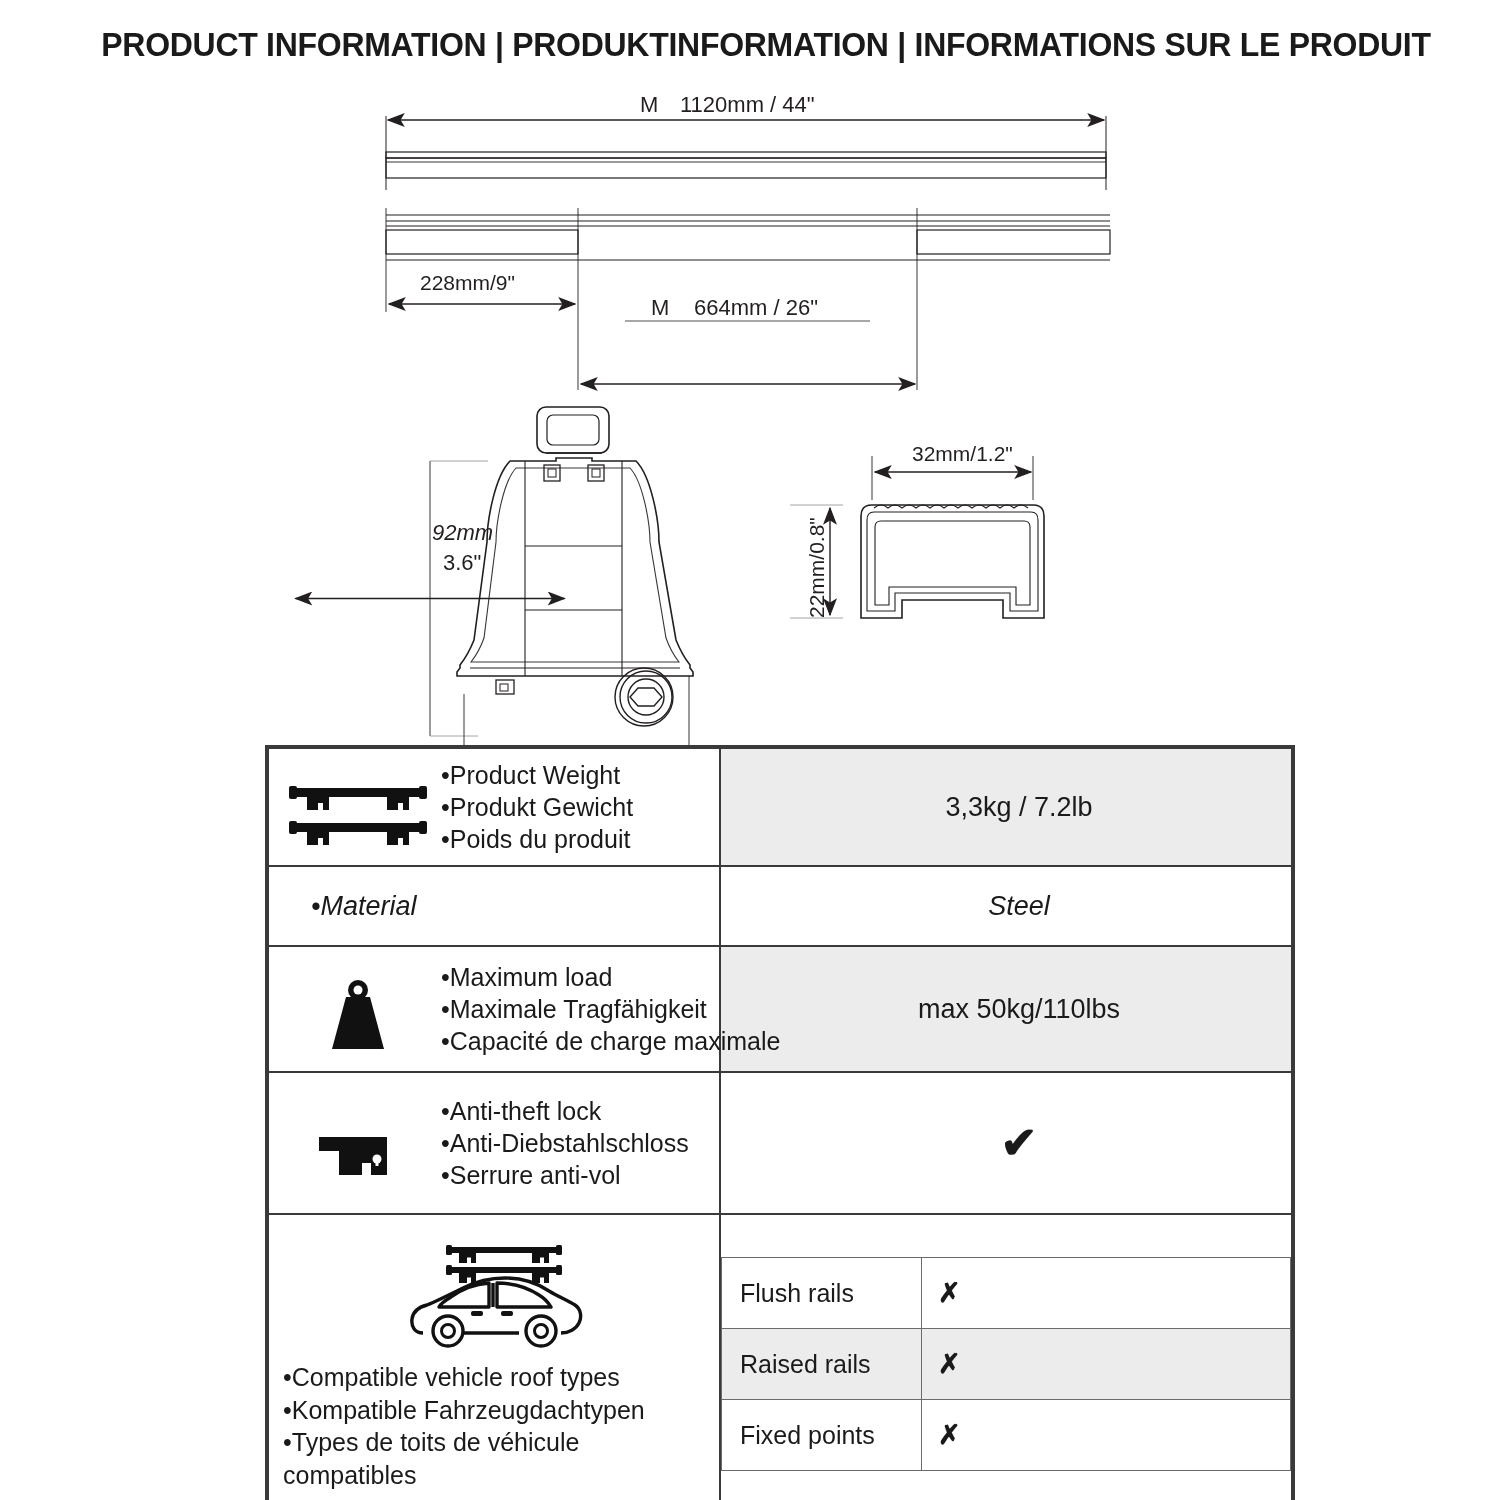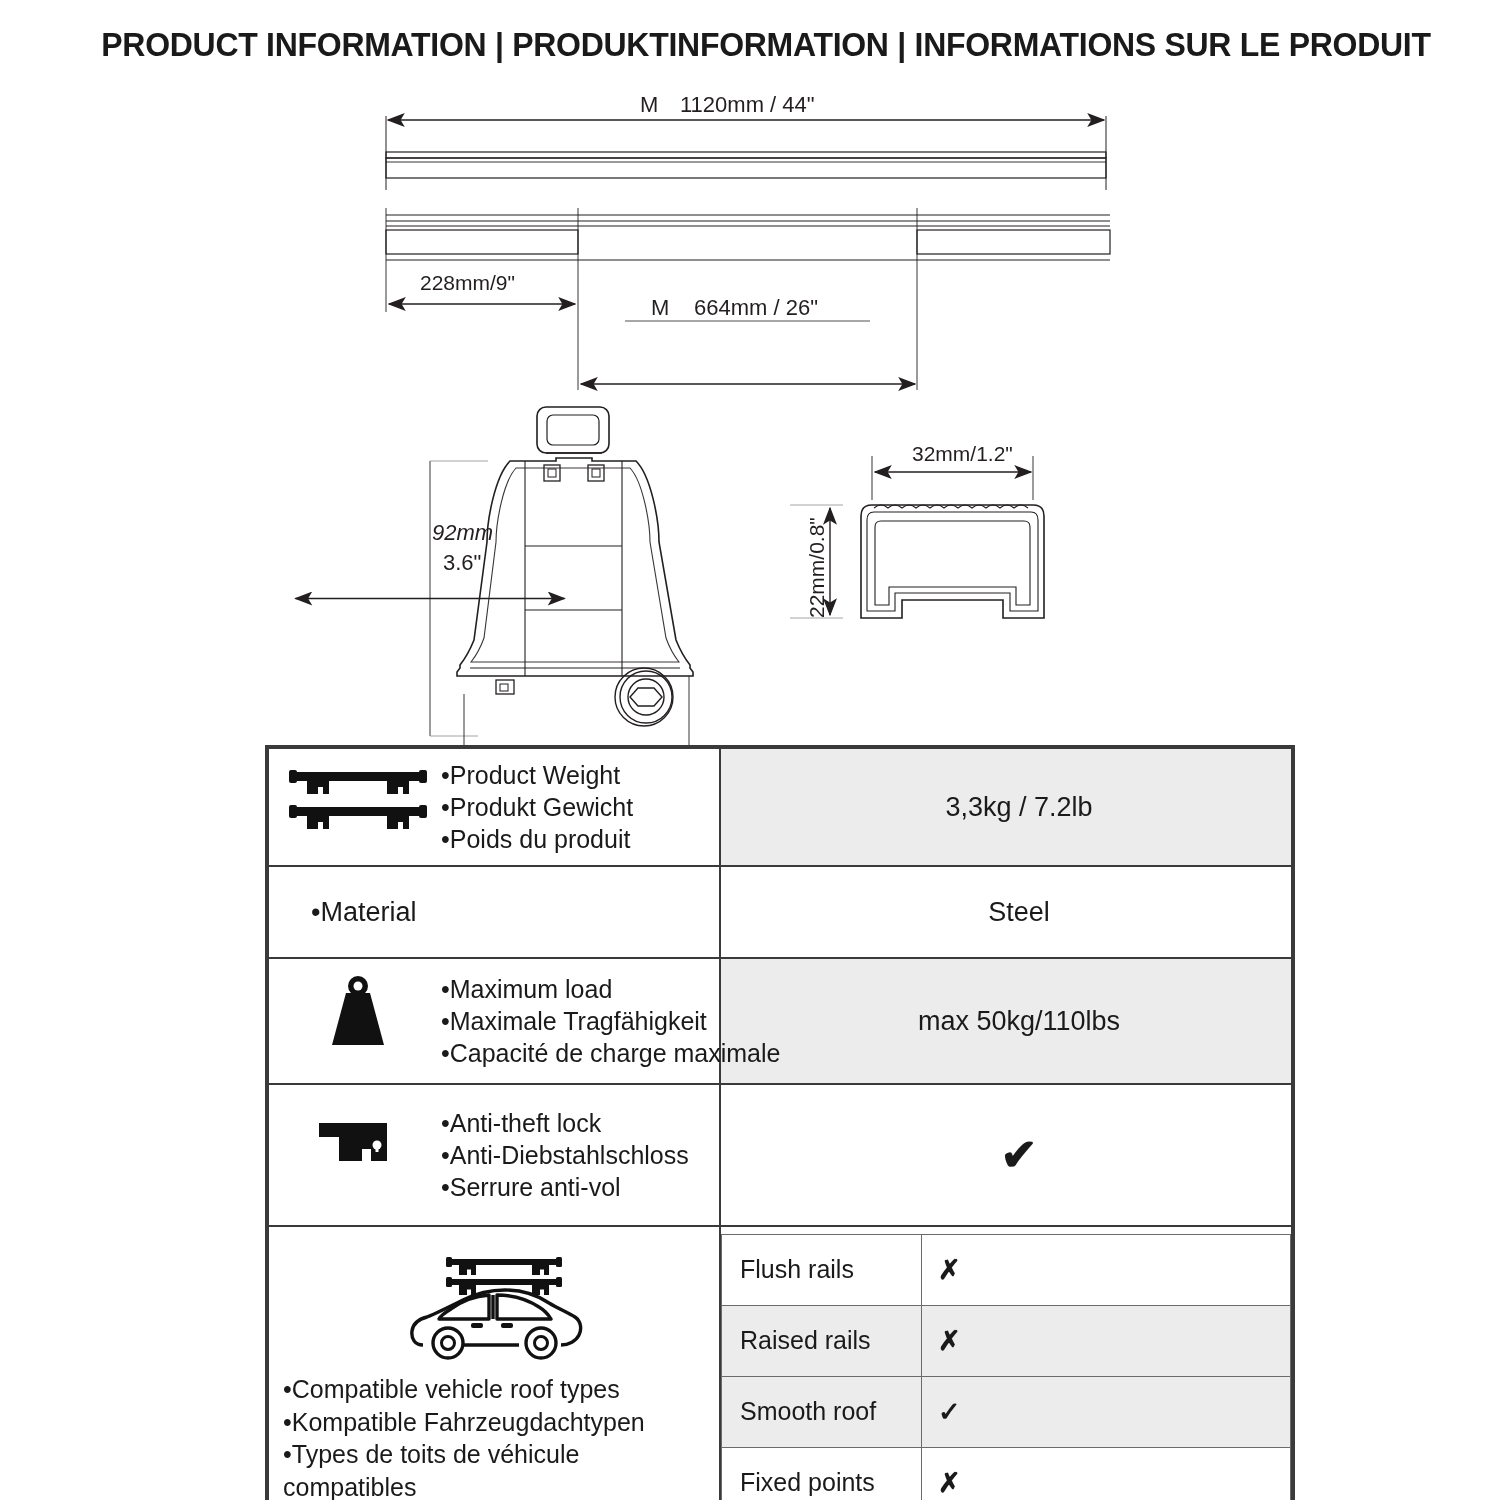--- a/index.html
+++ b/index.html
@@ -55,27 +55,27 @@
     border: 2px solid #3a3a3a;
     border-collapse: collapse;
     background: #fff;
   }
   .spec-table table { width: 100%; border-collapse: collapse; table-layout: fixed; }
   .spec-table td { border: 2px solid #3a3a3a; vertical-align: middle; }
   .cell-label { width: 452px; padding: 0; }
   .cell-value { padding: 0 0 0 26px; font-size: 27px; color: #1a1a1a; text-align: center; }
   .cell-value.shaded, td.shaded { background: #ececec; }
 
-  .label-inner { display: flex; align-items: flex-start; gap: 8px; padding: 10px 4px 10px 14px; }
+  .label-inner { display: flex; align-items: flex-end; gap: 8px; padding: 10px 4px 10px 14px; }
   .label-icon { flex: 0 0 auto; width: 150px; display: flex; align-items: center; justify-content: center; }
   .label-lines { font-size: 25px; line-height: 1.28; color: #1a1a1a; }
   .label-lines div { white-space: nowrap; }
 
   .row-weight { height: 115px; }
-  .row-material { height: 92px; }
+  .row-material { height: 80px; font-style: italic; }
   .row-maxload { height: 126px; }
   .row-lock { height: 142px; }
   .row-roof { height: 300px; }
 
   .material-inner { padding: 10px 4px 10px 42px; font-size: 27px; }
 
   
   .roof-sub { width: 100%; border-collapse: collapse; table-layout: fixed; }
   .roof-sub td { border: 1.5px solid #6b6b6b; height: 71px; }
   .roof-sub td.rname { width: 200px; padding-left: 18px; font-size: 25px; }
@@ -372,24 +372,20 @@
             <tbody>
                   <tr>
               <td class="rname">Flush rails</td>
               <td class="rmark">✗</td>
             </tr>
             <tr>
               <td class="rname shaded">Raised rails</td>
               <td class="rmark shaded">✗</td>
             </tr>
             <tr>
-              <td class="rname shaded">Smooth roof</td>
-              <td class="rmark shaded">✓</td>
-            </tr>
-            <tr>
               <td class="rname">Fixed points</td>
               <td class="rmark">✗</td>
             </tr>
           </tbody>
               </table>
         </td>
       </tr>
     </tbody>
       </table>
   </div>

